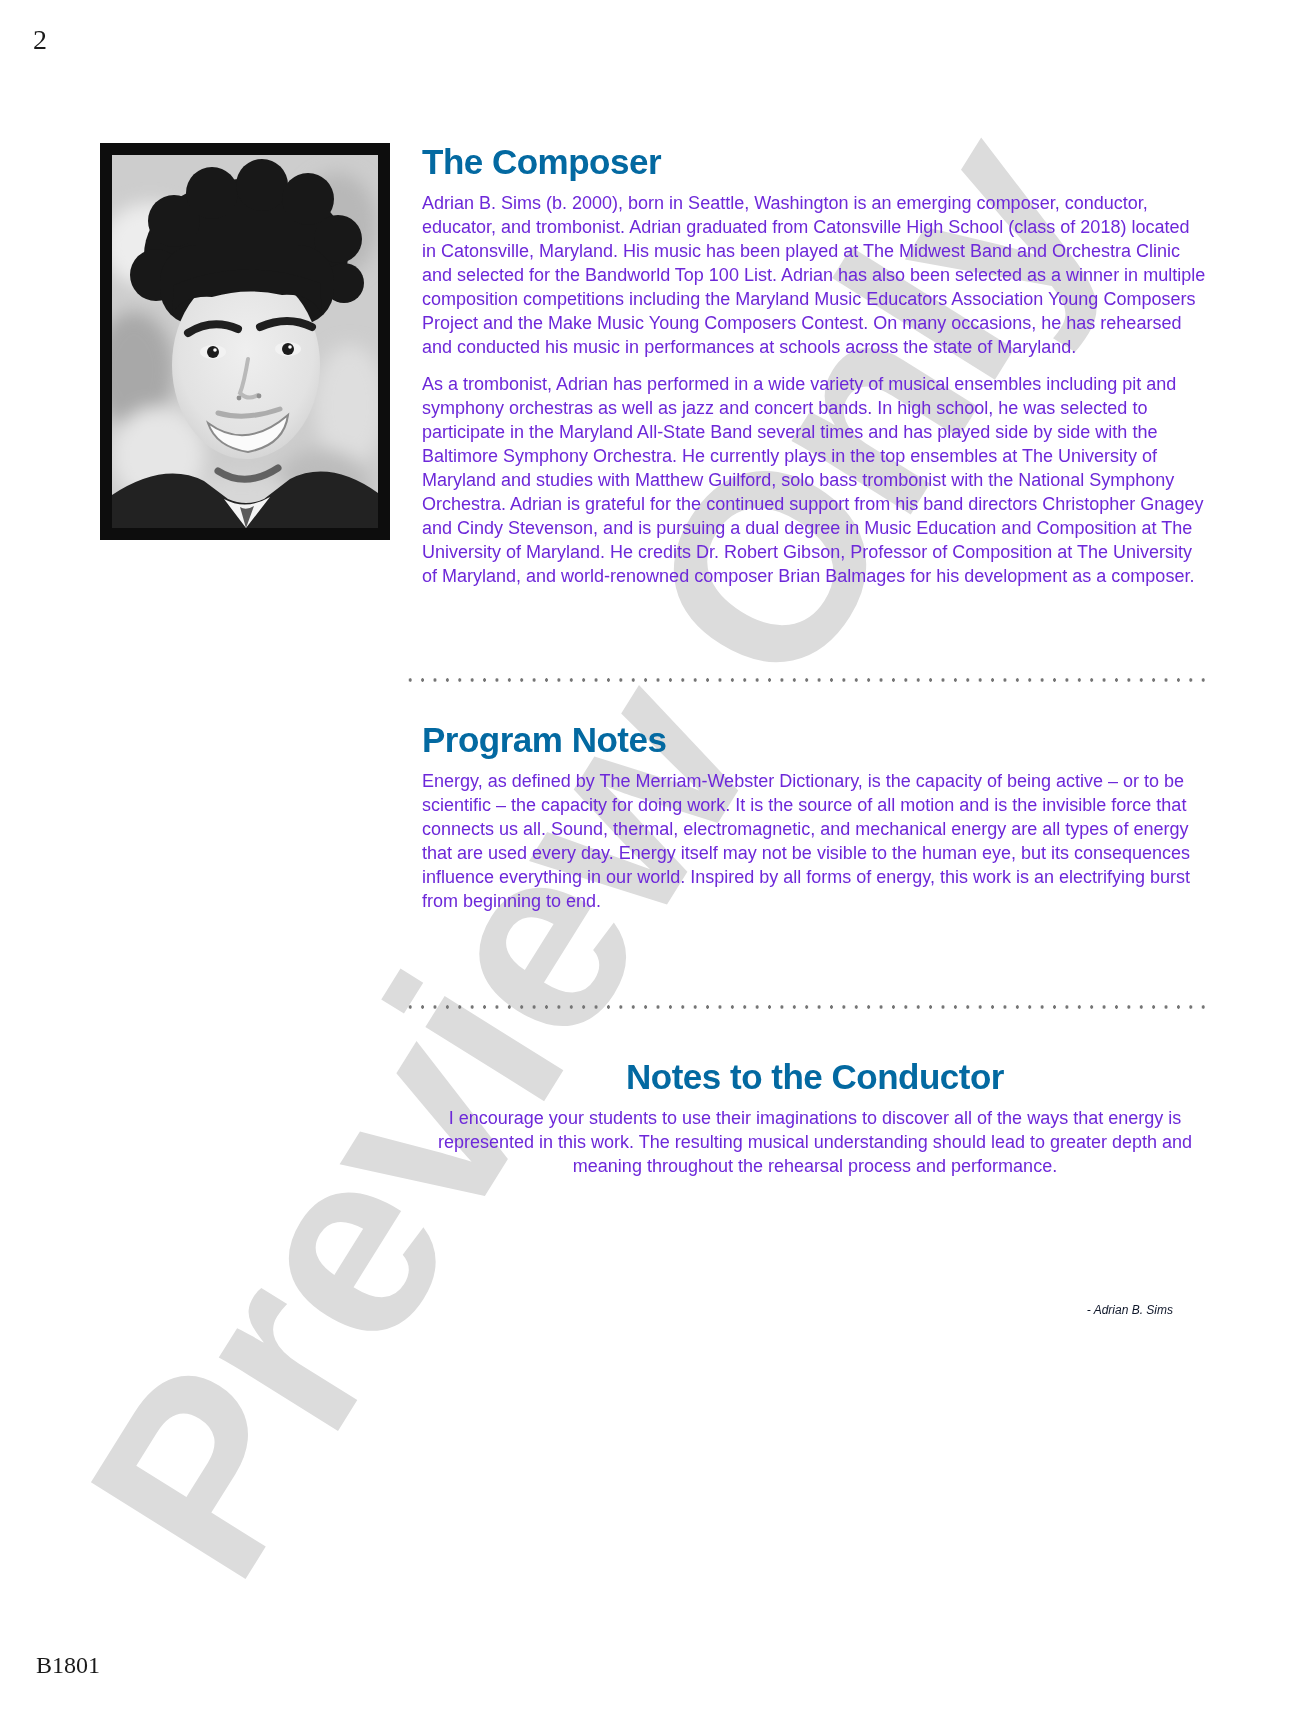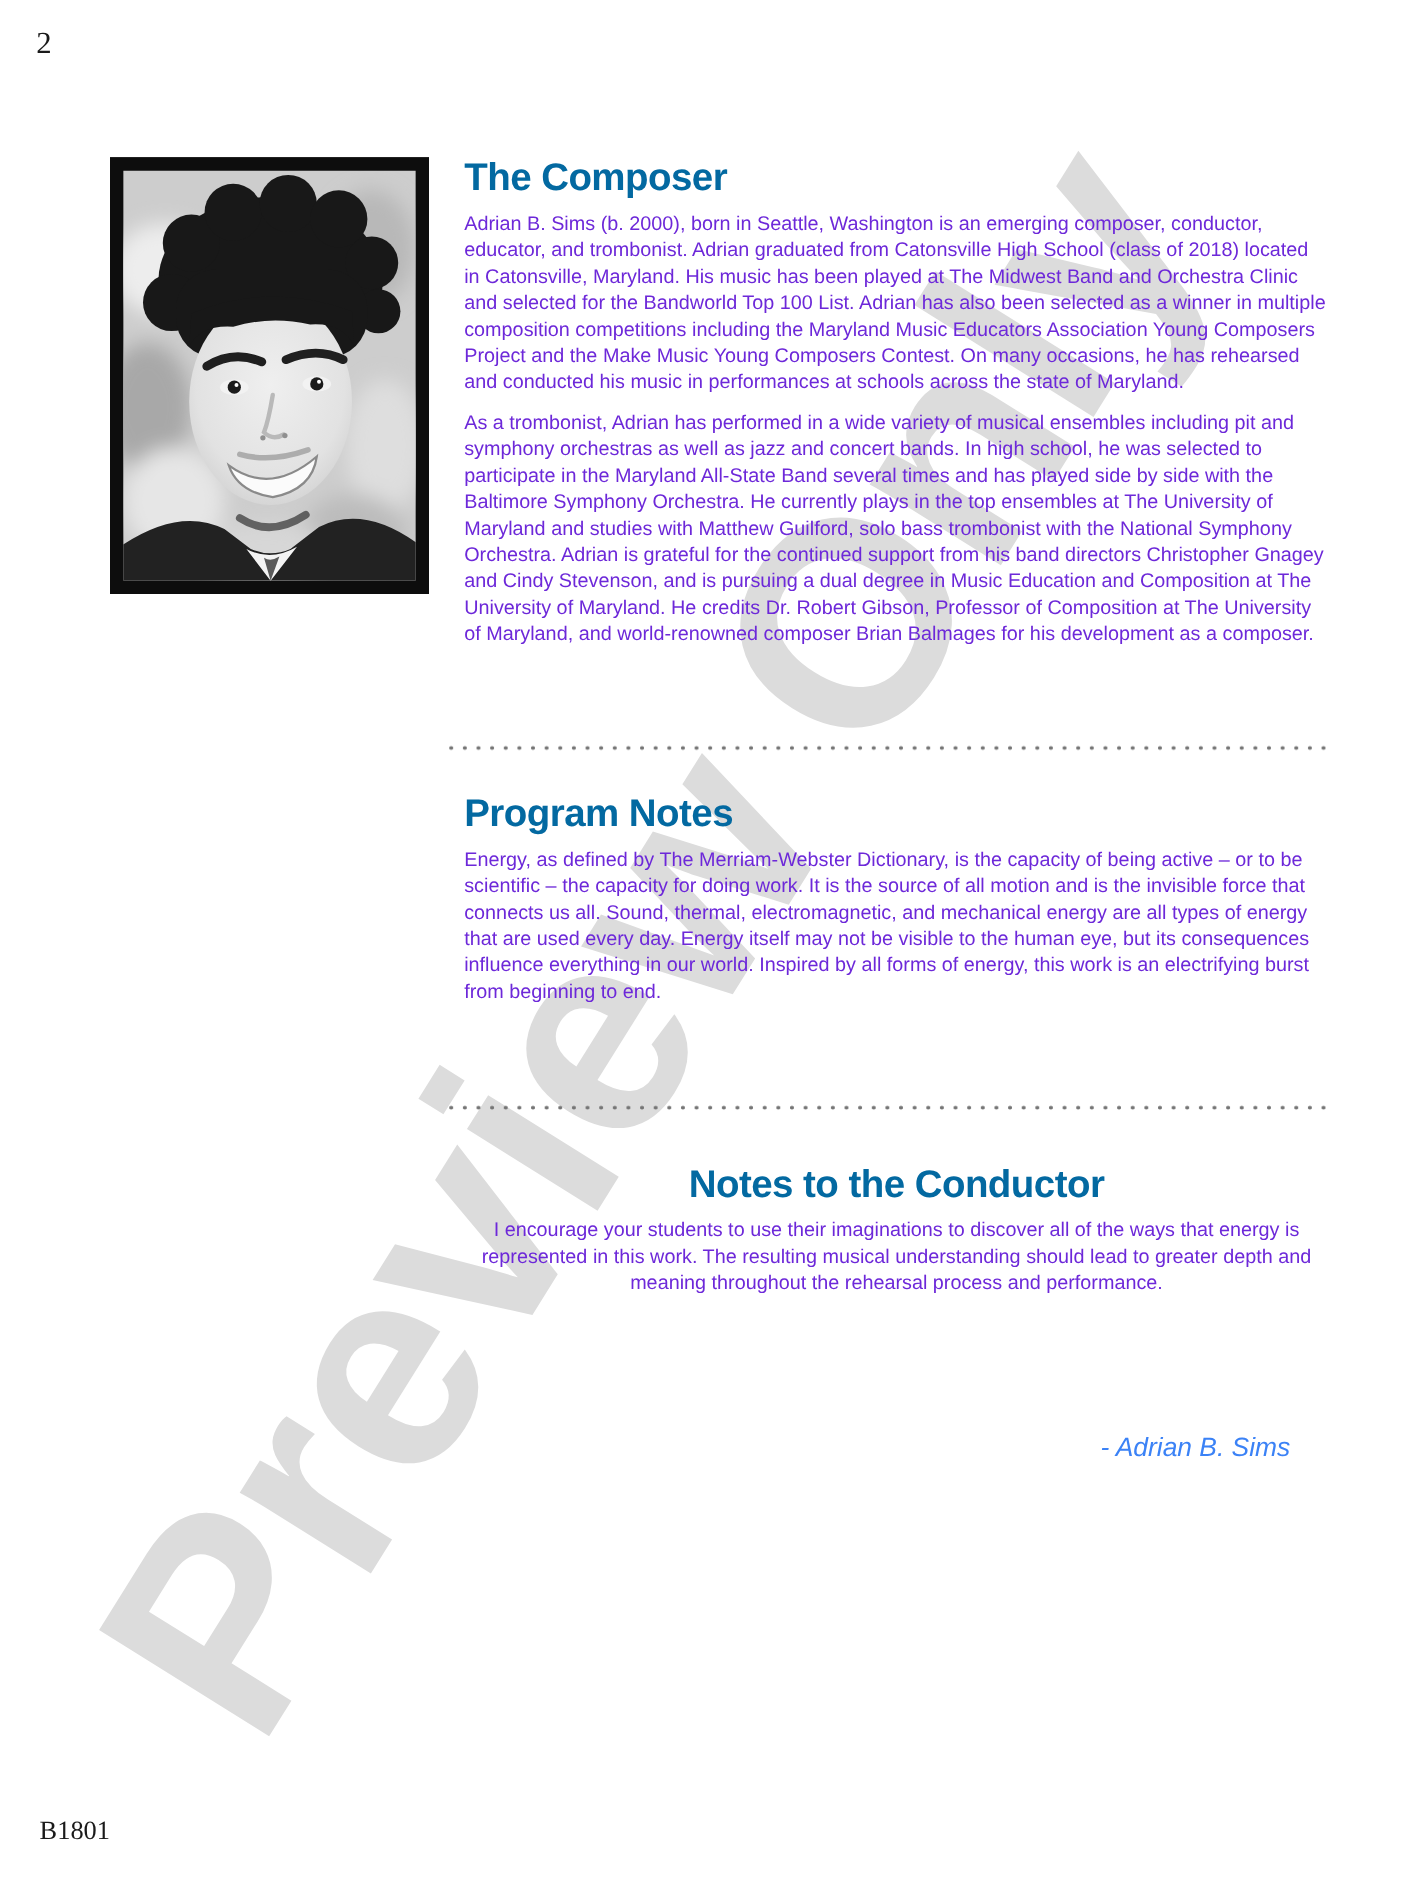--- a/index.html
+++ b/index.html
@@ -40,21 +40,21 @@
   }
   .dotted-divider{
     position:absolute;left:404px;width:806px;height:6px;
     background-image:radial-gradient(circle,#757575 1.5px,transparent 1.9px);
     background-size:12.4px 6px;background-repeat:repeat-x;background-position:0 center;
   }
   .divider-1{top:677px;}
   .divider-2{top:1004px;}
   .signature{
     position:absolute;top:1303px;right:123px;
-    font-size:24px;font-style:italic;color:#3b82f6;
+    font-size:12px;font-style:italic;color:#0f172a;
   }
 </style>
 </head>
 <body>
 
 <div class="page">
 
   <div class="watermark">Preview Only</div>
 
   <div class="page-number">2</div>

